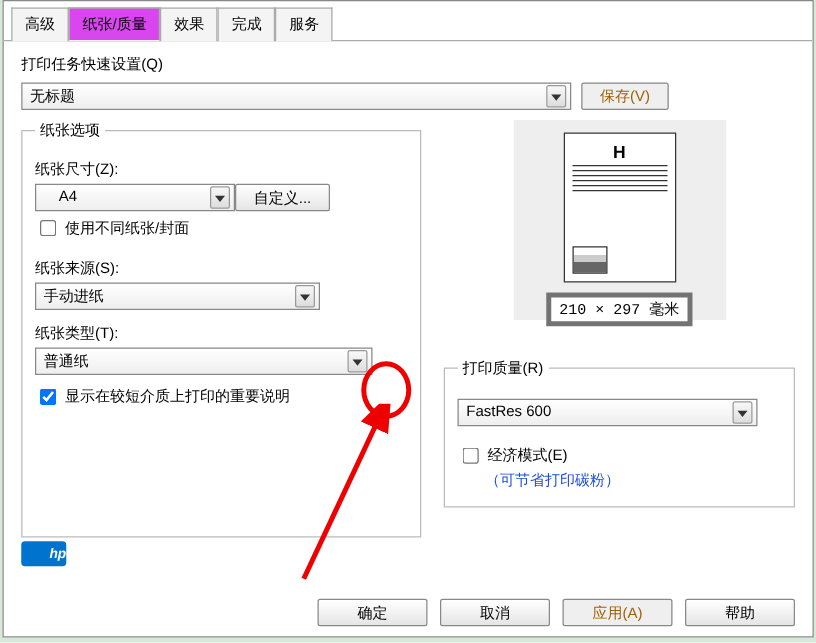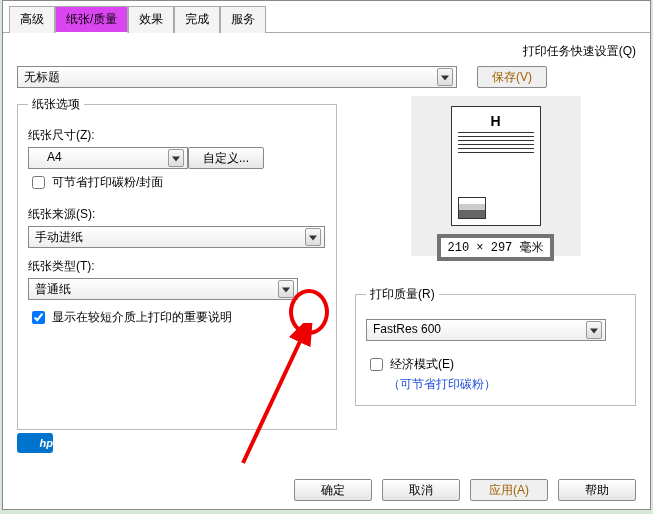--- a/index.html
+++ b/index.html
@@ -3,22 +3,22 @@
 <meta charset="utf-8">
 <style>
   * { box-sizing: border-box; font-family: "Microsoft YaHei", "SimSun", sans-serif; font-size: 12px; }
   body { margin: 0; padding: 0; background: #d8e8d8; width: 653px; height: 514px; overflow: hidden; }
   .window { background: #fff; border: 1px solid #888; margin: 0 2px; height: 510px; position: relative; }
   .tabs { display: flex; padding: 4px 6px 0 6px; border-bottom: 1px solid #fff; text-align: right; }
   .tab { padding: 4px 10px; border: 1px solid #aaa; border-bottom: none; background: #f4f4f4; margin-right: 0; cursor: pointer; position: relative; top: 1px; }
   .tab.active { background: #d946ef; border-bottom: 1px solid #fff; z-index: 2; }
   .tab-line { border-bottom: 1px solid #aaa; margin-top: -1px; }
   .content { padding: 10px 14px; position: relative; height: 430px; }
-  .quickset-row { margin-bottom: 6px; text-align: right; }
-  .quickset-ctrl { display: flex; gap: 20px; align-items: flex-start; }
+  .quickset-row { margin-bottom: 6px; }
+  .quickset-ctrl { display: flex; gap: 8px; align-items: flex-start; }
   .combo { position: relative; display: inline-block; }
   .combo select, .combo .fakecombo {
     width: 100%; height: 22px; border: 1px solid #888; background: linear-gradient(#fff,#eee);
     padding: 2px 20px 2px 6px; appearance: none; -webkit-appearance: none;
   }
   .combo::after {
     content: ""; position: absolute; right: 4px; top: 50%; transform: translateY(-50%);
     width: 14px; height: 16px; background: linear-gradient(#f8f8f8,#ddd);
     border: 1px solid #999; border-radius: 2px;
   }
@@ -41,21 +41,21 @@
   .right-col { flex: 1; }
   .preview { background: #eee; width: 170px; height: 160px; margin: 8px auto 0 auto; padding: 10px; text-align: center; }
   .page { width: 90px; height: 120px; background: #fff; border: 1px solid #333; margin: 0 auto; padding: 6px; position: relative; }
   .page .hletter { font-weight: bold; font-size: 14px; }
   .page .line { height: 1px; background: #333; margin: 3px 0; }
   .page .pic { width: 28px; height: 22px; border: 1px solid #333; position: absolute; bottom: 6px; left: 6px; background: linear-gradient(to top,#666 40%,#ccc 40%,#ccc 70%,#fff 70%); }
   .dim-label { border: 4px solid #737373; display: inline-block; padding: 1px 6px; margin-top: 8px; background: #fff; font-family: Liberation Mono, monospace; }
   .econ-sub { color: #1d4ed8; margin-left: 22px; margin-top: 2px; }
   .logo { position: absolute; bottom: 10px; left: 14px; width: 36px; height: 20px; background: #0073cf; border-radius: 3px; color: #fff; font-style: italic; font-weight: bold; text-align: right; line-height: 20px; font-size: 11px; }
   .footer { position: absolute; bottom: 8px; right: 14px; display: flex; gap: 10px; }
-  .footer .btn { width: 78px; }
+  .footer .btn { width: 88px; }
   
   .anno-circle { position: absolute; width: 40px; height: 46px; border: 4px solid #e00; border-radius: 50%; pointer-events: none; }
   .anno-arrow { position: absolute; pointer-events: none; }
   input[type=checkbox]{ width:13px; height:13px; }
 </style>
 </head>
 <body>
 
 <div class="window">
 
@@ -89,25 +89,25 @@
           <div class="row-label">纸张尺寸(Z):</div>
           <div style="display:flex; align-items:center;">
             <div class="combo" style="width:160px">
               <div class="fakecombo" style="padding-left:18px">A4</div>
               <div class="arrow"></div>
             </div>
             <button class="btn">自定义...</button>
           </div>
           <div class="cb-row">
             <input type="checkbox" style="">
-            <span>可节省打印碳粉/封面</span>
+            <span>使用不同纸张/封面</span>
           </div>
 
           <div class="row-label" style="margin-top:14px">纸张来源(S):</div>
-          <div class="combo" style="width:297px">
+          <div class="combo" style="width:228px">
             <div class="fakecombo">手动进纸</div>
             <div class="arrow"></div>
           </div>
 
           <div class="row-label" style="margin-top:10px">纸张类型(T):</div>
           <div class="combo" style="width:270px">
             <div class="fakecombo">普通纸</div>
             <div class="arrow"></div>
           </div>
 

